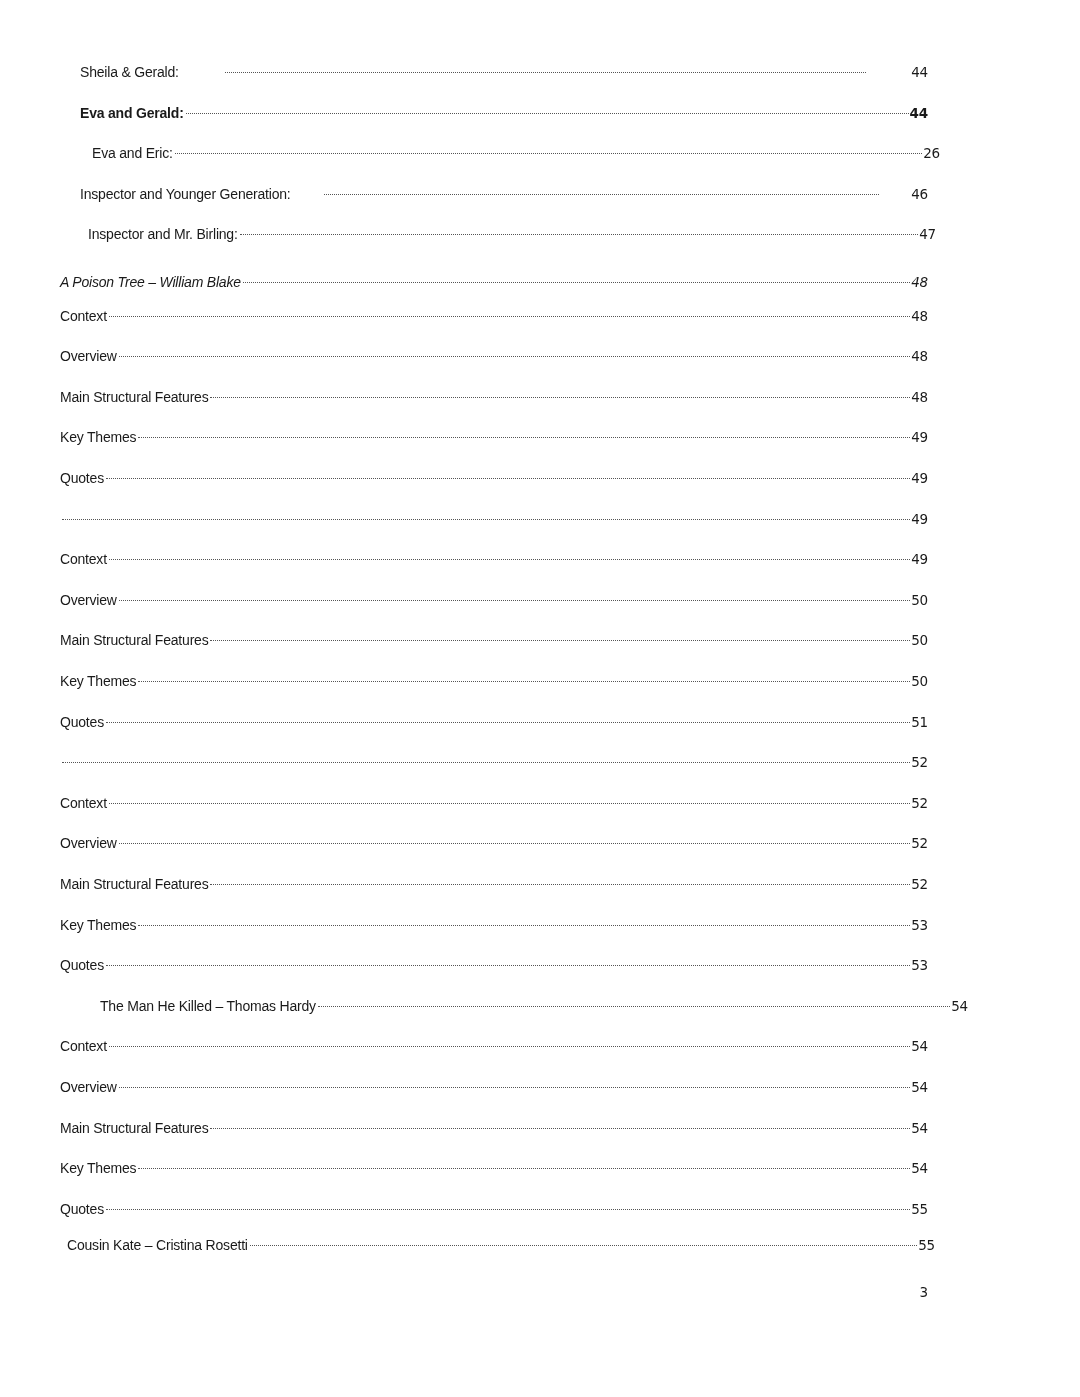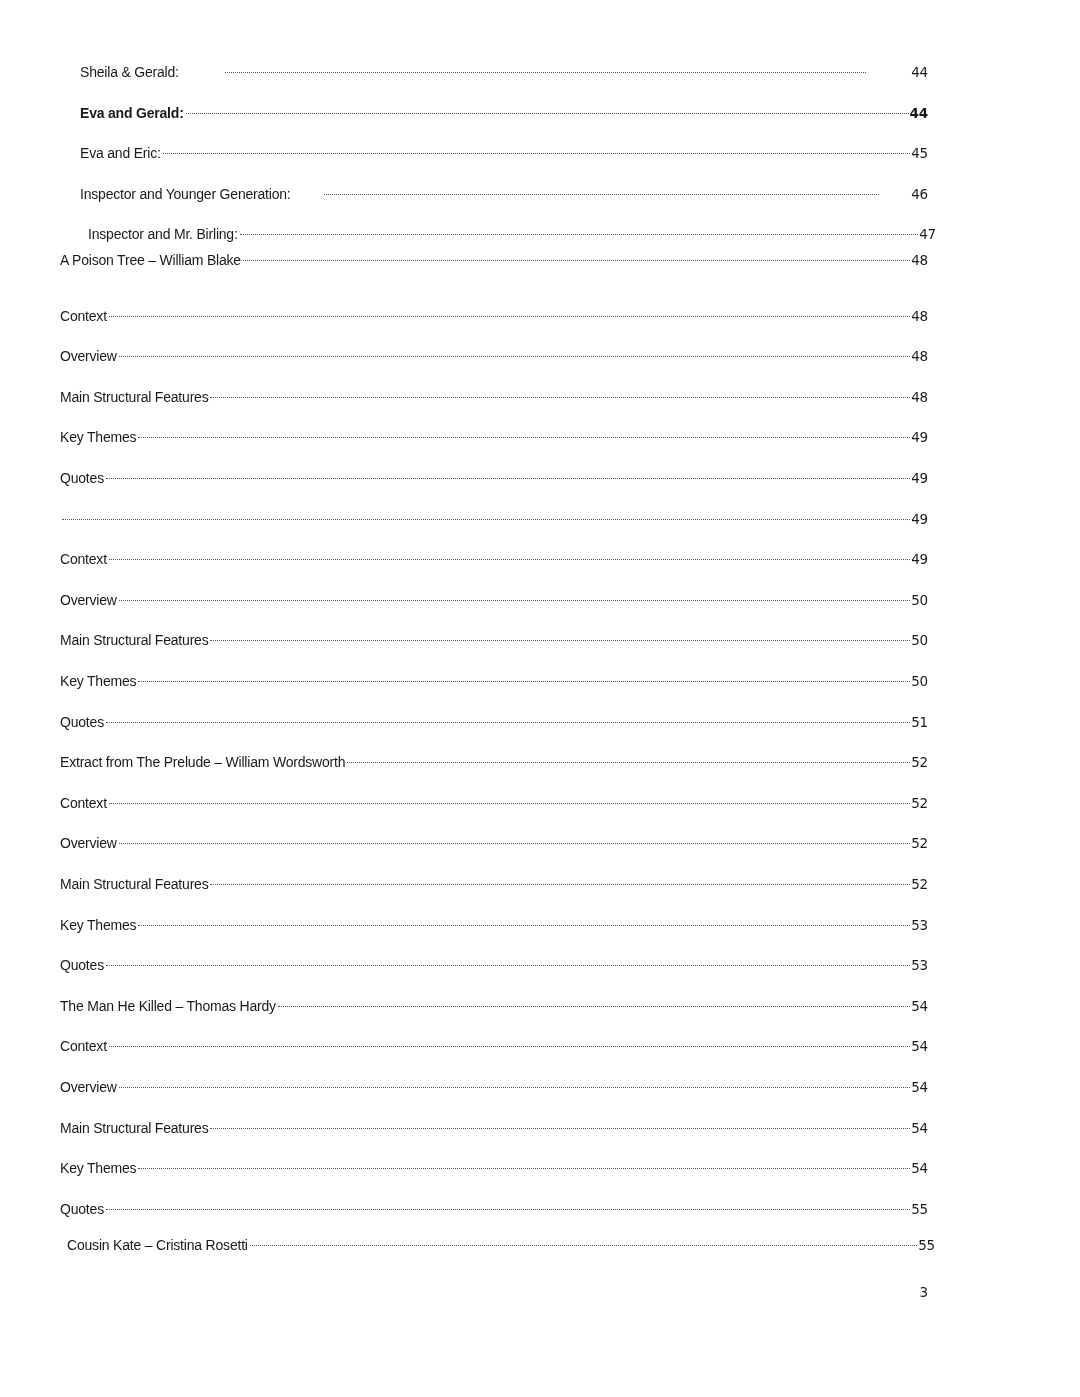--- a/index.html
+++ b/index.html
@@ -73,36 +73,36 @@
     <div class="toc-row level-2" style="top: 60px; gap: 44px;">
       <span class="toc-label">Sheila &amp; Gerald:</span>
       <span class="toc-leader"></span>
       <span class="toc-page">44</span>
     </div>
     <div class="toc-row level-2" style="top: 100.6px; font-weight: bold;">
       <span class="toc-label">Eva and Gerald:</span>
       <span class="toc-leader"></span>
       <span class="toc-page">44</span>
     </div>
-    <div class="toc-row level-2" style="top: 141.2px;">
+    <div class="toc-row level-2" style="top: 141.2px; margin-left: 12px;">
       <span class="toc-label">Eva and Eric:</span>
       <span class="toc-leader"></span>
-      <span class="toc-page">45</span>
+      <span class="toc-page">26</span>
     </div>
     <div class="toc-row level-2" style="top: 181.8px; gap: 31px;">
       <span class="toc-label">Inspector and Younger Generation:</span>
       <span class="toc-leader"></span>
       <span class="toc-page">46</span>
     </div>
     <div class="toc-row level-2" style="top: 222.4px; margin-left: 8px;">
       <span class="toc-label">Inspector and Mr. Birling:</span>
       <span class="toc-leader"></span>
       <span class="toc-page">47</span>
     </div>
-    <div class="toc-row" style="top: 248px;">
+    <div class="toc-row" style="top: 270px; font-style: italic;">
       <span class="toc-label">A Poison Tree – William Blake</span>
       <span class="toc-leader"></span>
       <span class="toc-page">48</span>
     </div>
     <div class="toc-row" style="top: 303.6px;">
       <span class="toc-label">Context</span>
       <span class="toc-leader"></span>
       <span class="toc-page">48</span>
     </div>
     <div class="toc-row" style="top: 344.2px;">
@@ -148,21 +148,20 @@
       <span class="toc-label">Key Themes</span>
       <span class="toc-leader"></span>
       <span class="toc-page">50</span>
     </div>
     <div class="toc-row" style="top: 709.6px;">
       <span class="toc-label">Quotes</span>
       <span class="toc-leader"></span>
       <span class="toc-page">51</span>
     </div>
     <div class="toc-row" style="top: 750.2px;">
-      <span class="toc-label">Extract from The Prelude – William Wordsworth</span>
       <span class="toc-leader"></span>
       <span class="toc-page">52</span>
     </div>
     <div class="toc-row" style="top: 790.8px;">
       <span class="toc-label">Context</span>
       <span class="toc-leader"></span>
       <span class="toc-page">52</span>
     </div>
     <div class="toc-row" style="top: 831.4px;">
       <span class="toc-label">Overview</span>
@@ -177,21 +176,21 @@
     <div class="toc-row" style="top: 912.6px;">
       <span class="toc-label">Key Themes</span>
       <span class="toc-leader"></span>
       <span class="toc-page">53</span>
     </div>
     <div class="toc-row" style="top: 953.2px;">
       <span class="toc-label">Quotes</span>
       <span class="toc-leader"></span>
       <span class="toc-page">53</span>
     </div>
-    <div class="toc-row" style="top: 993.8px;">
+    <div class="toc-row" style="top: 993.8px; margin-left: 40px;">
       <span class="toc-label">The Man He Killed – Thomas Hardy</span>
       <span class="toc-leader"></span>
       <span class="toc-page">54</span>
     </div>
     <div class="toc-row" style="top: 1034.4px;">
       <span class="toc-label">Context</span>
       <span class="toc-leader"></span>
       <span class="toc-page">54</span>
     </div>
     <div class="toc-row" style="top: 1075px;">

